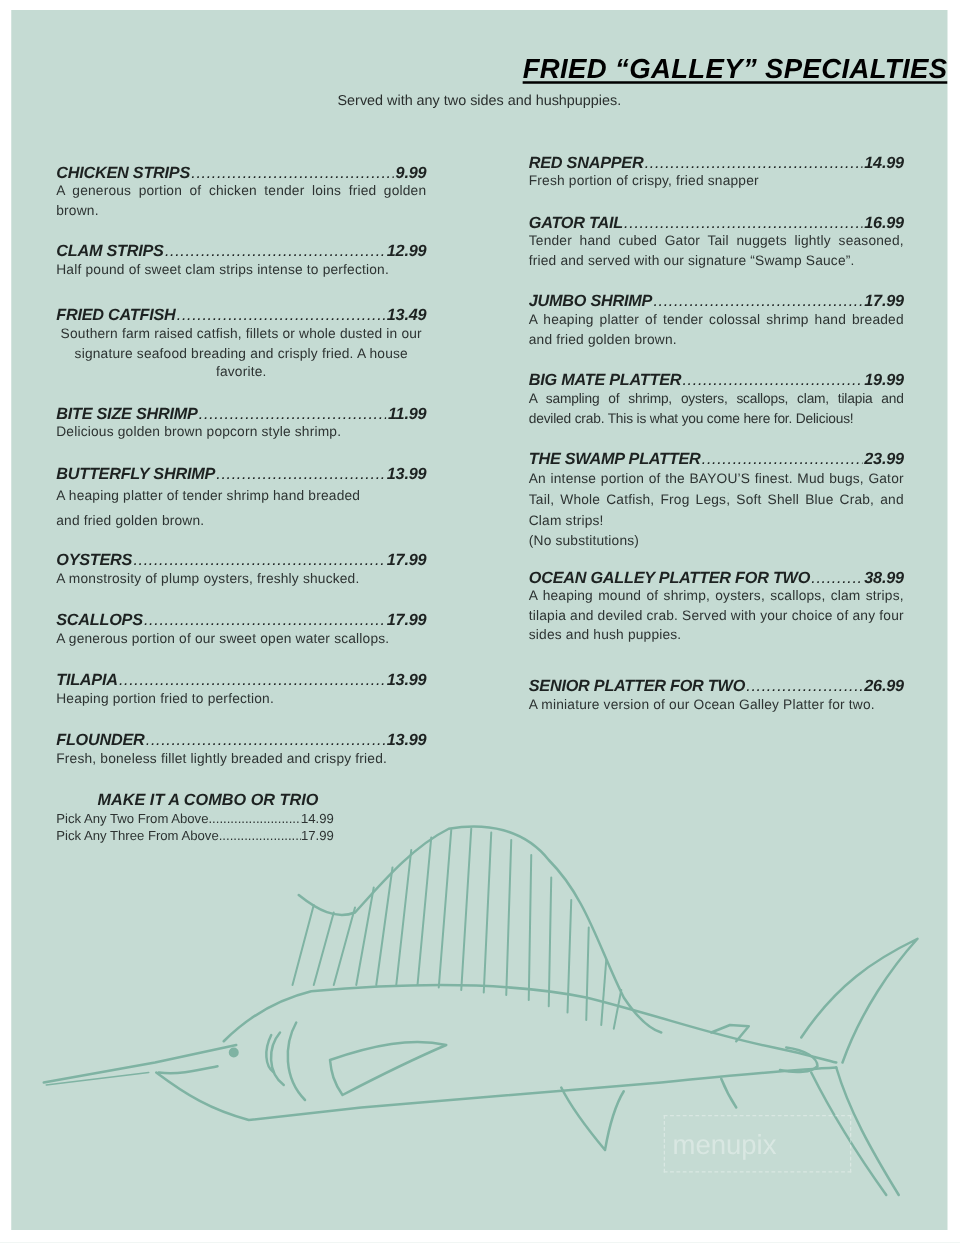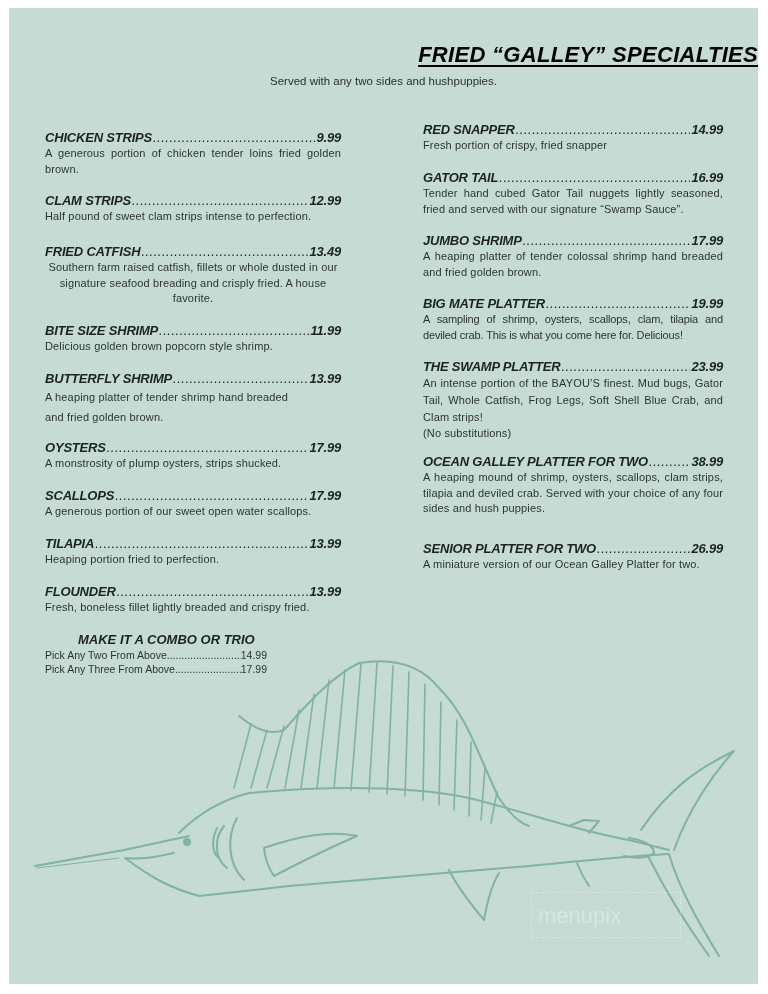--- a/index.html
+++ b/index.html
@@ -106,21 +106,21 @@
           <span class="price">13.99</span>
         </div>
       <div class="desc" style="text-align:left; line-height:20px; width:260px">A heaping platter of tender shrimp hand breaded and fried golden brown.</div>
     </div>
     <div class="item" style="top:318px">
       <div class="item-head">
           <span class="name">OYSTERS</span>
           <span class="dots"></span>
           <span class="price">17.99</span>
         </div>
-      <div class="desc">A monstrosity of plump oysters, strips shucked.</div>
+      <div class="desc">A monstrosity of plump oysters, freshly shucked.</div>
     </div>
     <div class="item" style="top:366px">
       <div class="item-head">
           <span class="name">SCALLOPS</span>
           <span class="dots"></span>
           <span class="price">17.99</span>
         </div>
       <div class="desc">A generous portion of our sweet open water scallops.</div>
     </div>
     <div class="item" style="top:414px">

